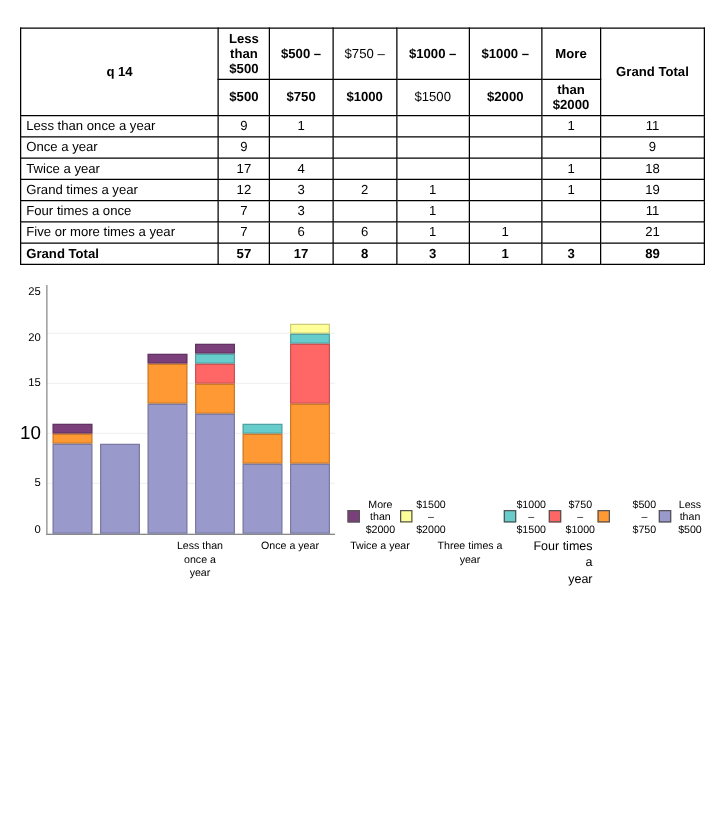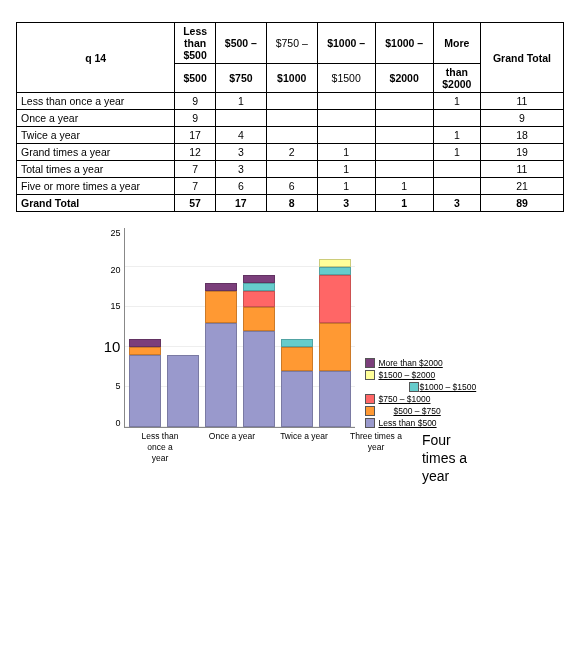--- a/index.html
+++ b/index.html
@@ -39,26 +39,24 @@
       text-align: center;
     }
     .chart-title {
       text-align: center;
       font-weight: bold;
       font-size: 12px;
       margin-bottom: 8px;
     }
     .legend {
       display: flex;
-      flex-direction: column;
       font-size: 9px;
       margin-left: 10px;
       margin-top: 10px;
       gap: 2px;
-      text-decoration: underline;
     }
   </style>
 </head>
 <body>
 
 <p class="paragraph"></p>
 
 <div class="table-title"></div>
 
 <table>
@@ -117,21 +115,21 @@
         <td style="text-align: left;">Grand times a year</td>
         <td>12</td>
         <td>3</td>
         <td>2</td>
         <td>1</td>
         <td></td>
         <td>1</td>
         <td>19</td>
       </tr>
       <tr>
-        <td style="text-align: left;">Total times a year</td>
+        <td style="text-align: left;">Four times a once</td>
         <td>7</td>
         <td>3</td>
         <td></td>
         <td>1</td>
         <td></td>
         <td></td>
         <td>11</td>
       </tr>
       <tr>
         <td style="text-align: left;">Five or more times a year</td>
@@ -245,16 +243,16 @@
             <span>Less than $500</span>
           </div>
         </div>
     </div>
 
     <div id="chart-xlabels" style="display:flex; gap:20px; margin-left:24px; padding-left:4px;">
         <div style="width: 52px; text-align: center; font-size: 8.5px; line-height: 1.3; margin-top: 3px;">Less than once a<br>year</div>
         <div style="width: 52px; text-align: center; font-size: 8.5px; line-height: 1.3; margin-top: 3px;">Once a year</div>
         <div style="width: 52px; text-align: center; font-size: 8.5px; line-height: 1.3; margin-top: 3px;">Twice a year</div>
         <div style="width: 52px; text-align: center; font-size: 8.5px; line-height: 1.3; margin-top: 3px;">Three times a<br>year</div>
-        <div style="width: 52px; text-align: left; font-size: 14px; line-height: 1.3; margin-top: 3px;">Four times a<br>year</div>
+        <div style="width: 52px; text-align: right; font-size: 10px; line-height: 1.3; margin-top: 3px;">Four times a<br>year</div>
       </div>
   </div>
 </div>
 
 </body></html>

